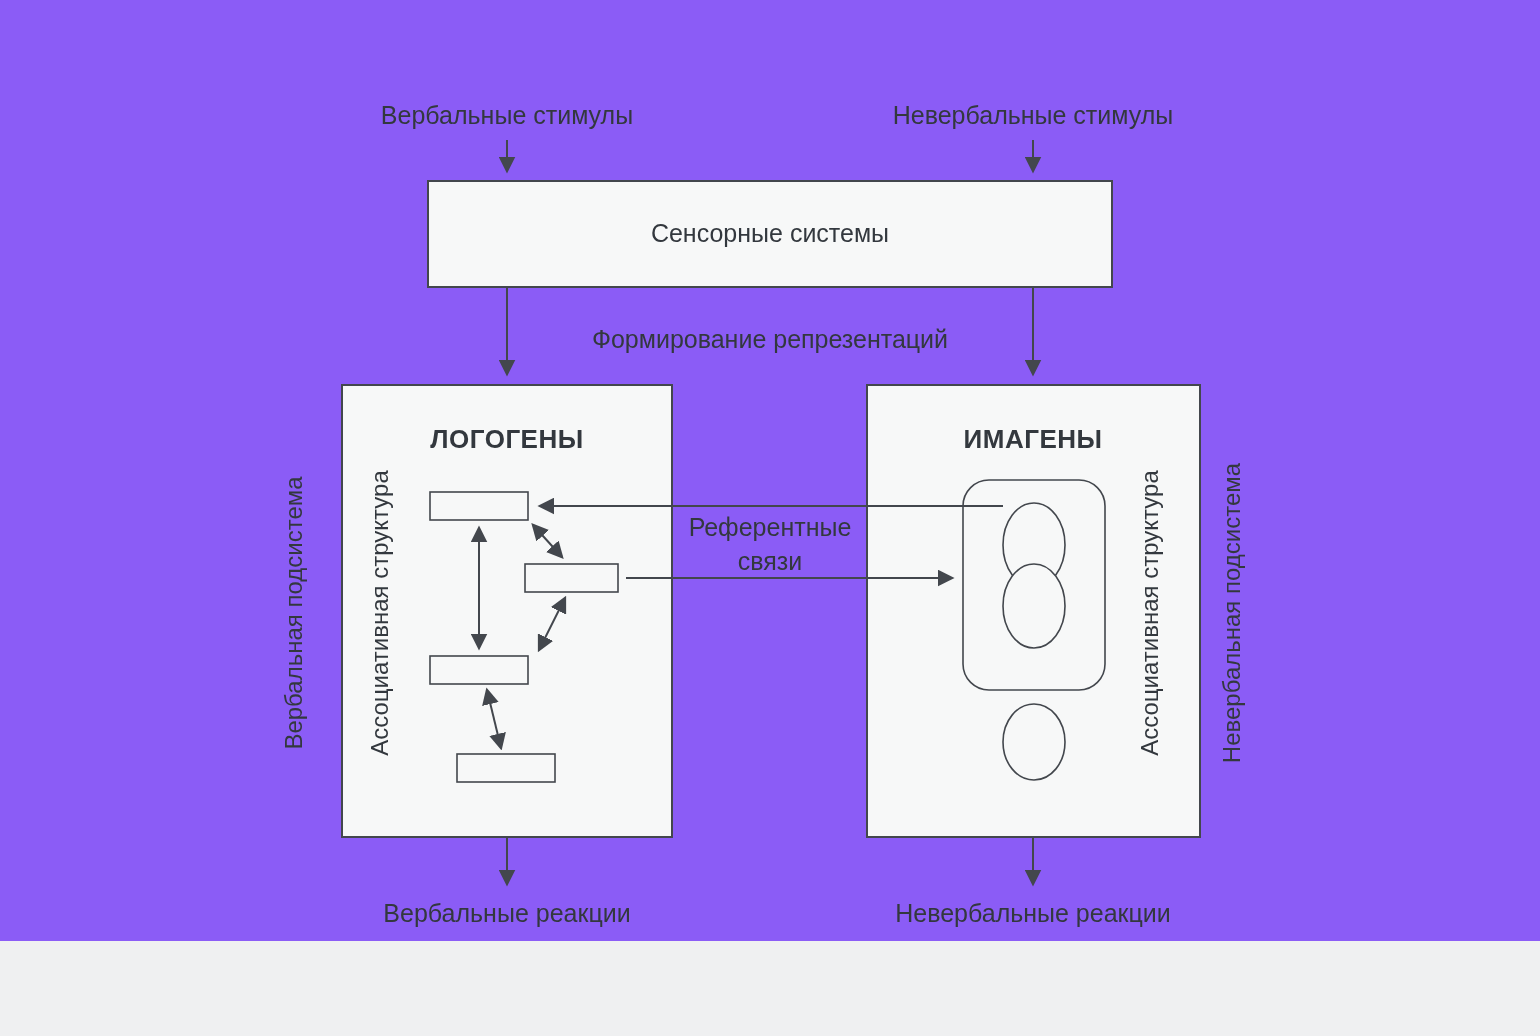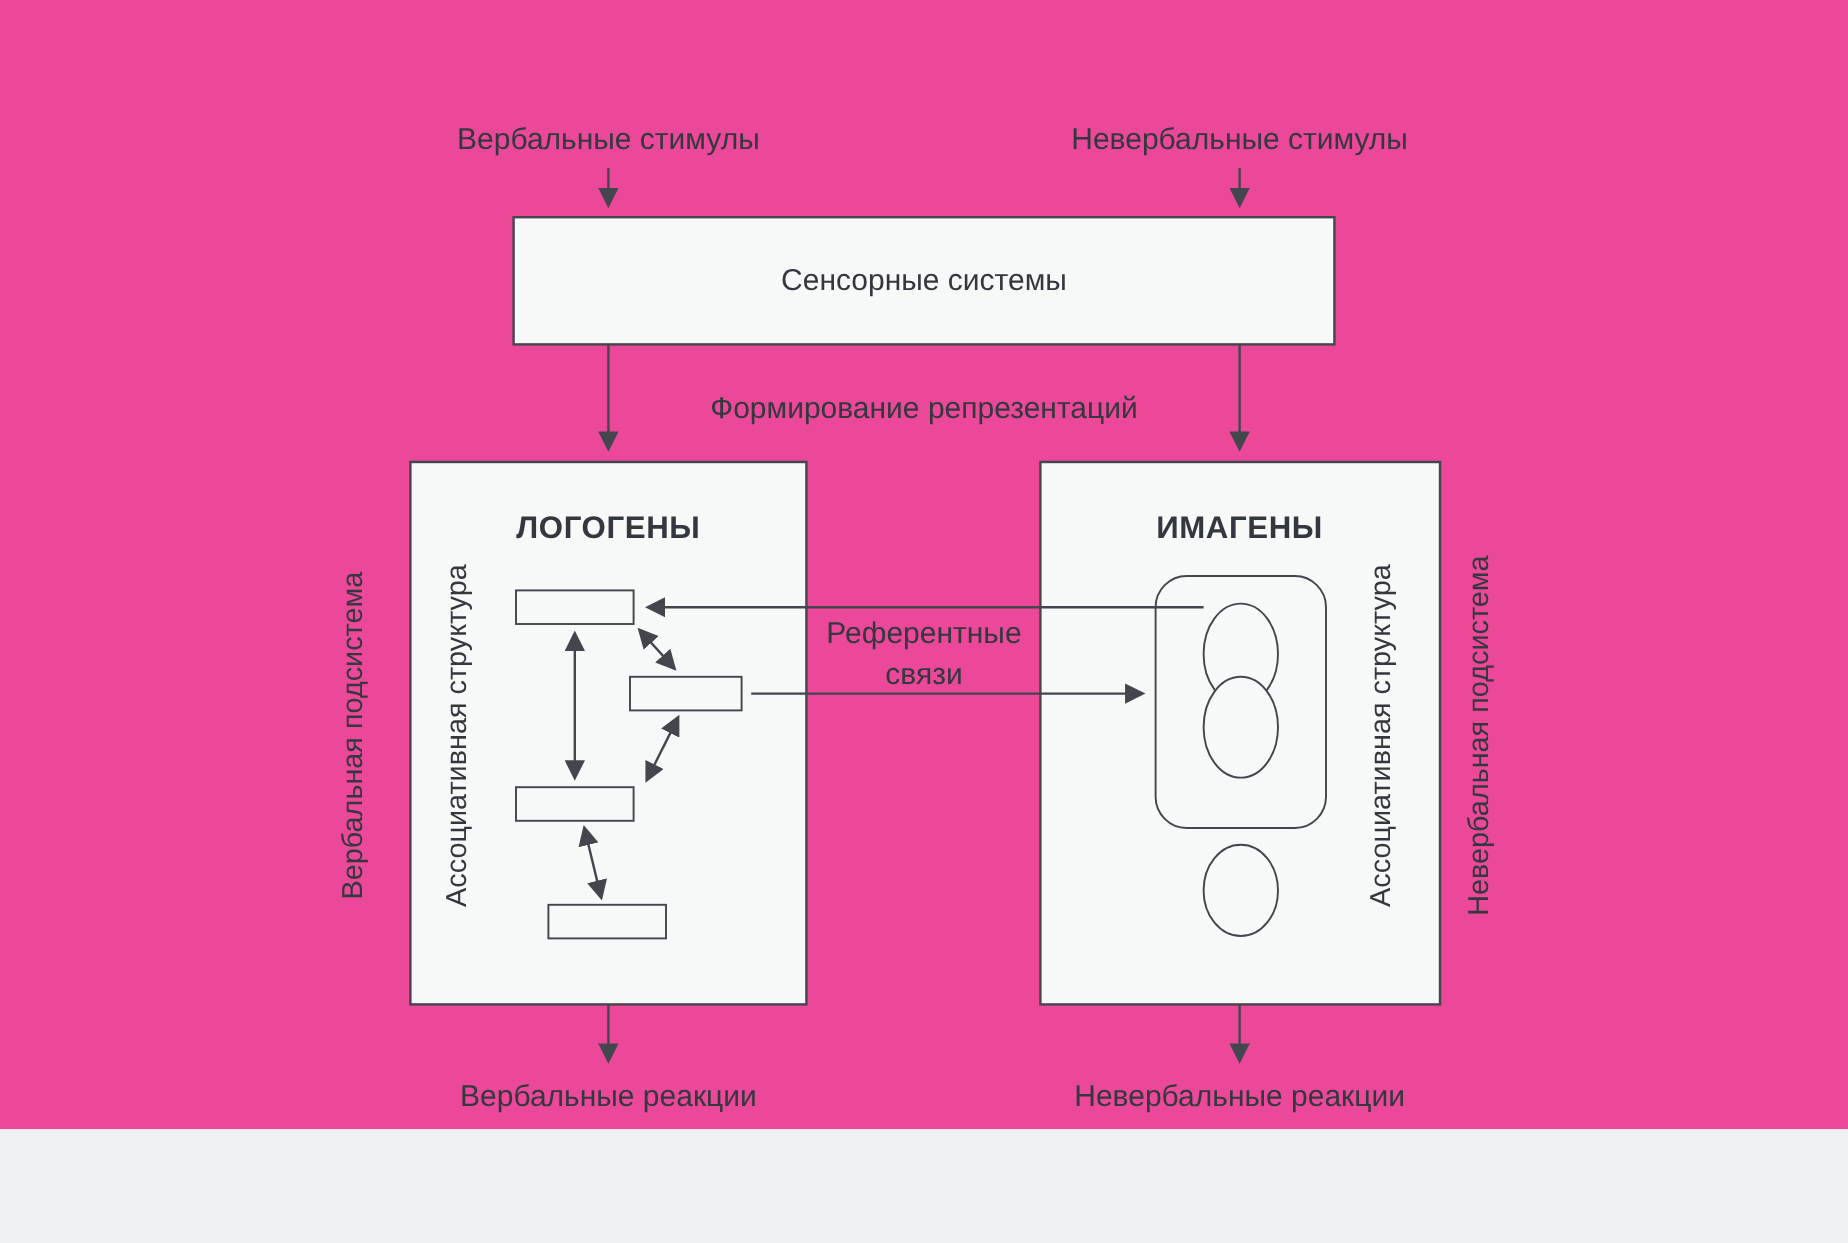--- a/index.html
+++ b/index.html
@@ -5,21 +5,21 @@
   html, body {
     margin: 0;
     padding: 0;
     background: #eff0f1;
     font-family: "Liberation Sans", "DejaVu Sans", sans-serif;
   }
   .stage {
     position: relative;
     width: 1540px;
     height: 941px;
-    background: #ec4899;
+    background: #8b5cf6;
     overflow: hidden;
   }
   svg { display: block; }
   text {
     fill: #33383e;
     font-family: "Liberation Sans", "DejaVu Sans", sans-serif;
   }
   .lbl   { font-size: 25px; }
   .title { font-size: 26px; font-weight: bold; letter-spacing: 0.5px; }
   .rot   { font-size: 24px; }

